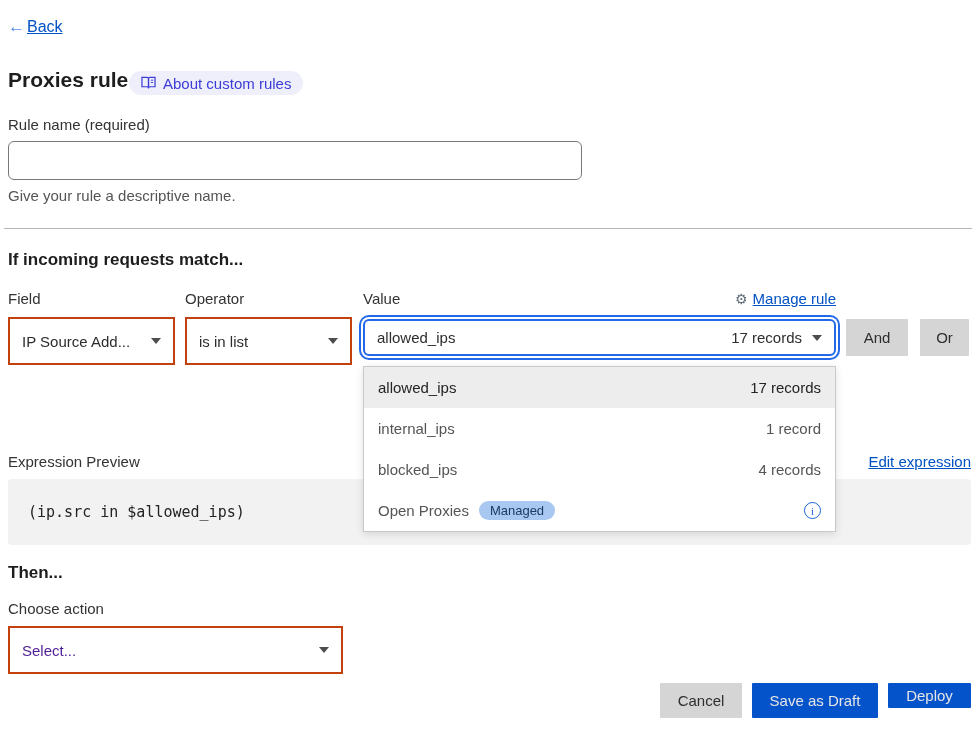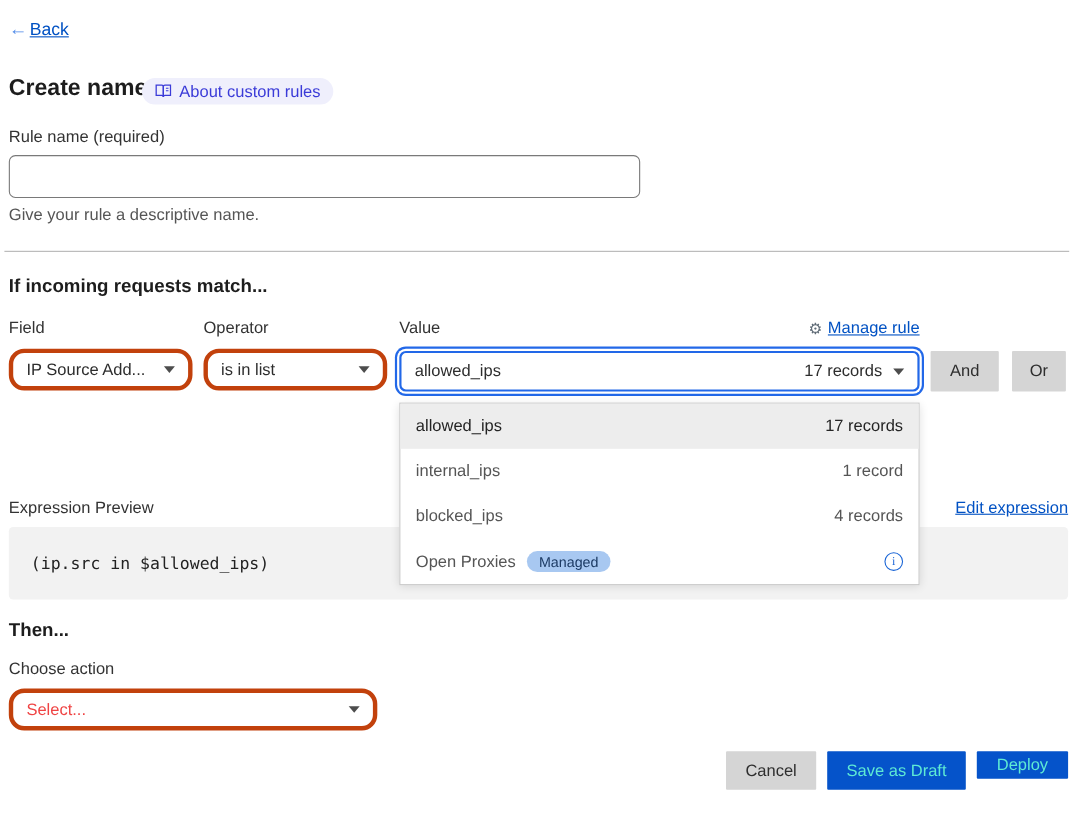--- a/index.html
+++ b/index.html
@@ -31,33 +31,33 @@
   .match-heading { top:250px; }
 
   .field-label    { left:8px;   top:290px; }
   .operator-label { left:185px; top:290px; }
   .value-label    { left:363px; top:290px; }
 
   .manage-lists { position:absolute; top:290px; right:143px; display:flex; align-items:center; gap:5px; font-size:15px; }
   .gear { color:#5f6b76; font-size:14px; text-decoration:none; }
 
   
-  .sel { position:absolute; background:#fff; border:4px solid #c2410c; border-radius:14px; height:38px;
+  .sel { position:absolute; background:#fff; border:2px solid #c2410c; border-radius:0; height:48px;
     display:flex; align-items:center; justify-content:space-between; padding:0 12px; font-size:15px; color:#2d2d2d; cursor:pointer; }
   .caret { width:0; height:0; border-left:5px solid transparent; border-right:5px solid transparent;
     border-top:6px solid #4d4d4d; flex:0 0 auto; margin-left:10px; }
   .field-select    { left:8px;   top:317px; width:167px; }
   .operator-select { left:185px; top:317px; width:167px; }
   .value-select { left:363px; top:319px; width:473px; height:37px; border:2px solid #2268e8; border-radius:6px;
     box-shadow:0 0 0 2px #fff, 0 0 0 4px #2268e8; padding:0 12px; }
   .value-select .count { margin-left:auto; color:#2d2d2d; }
 
   .btn { border:none; border-radius:1px; font-size:15px; font-family:inherit; cursor:pointer; }
   .btn-gray { background:#d5d5d5; color:#2e2e2e; }
-  .btn-blue { background:#0553ca; color:#5eead4; }
+  .btn-blue { background:#0553ca; color:#e5e5e5; }
   .and-btn { position:absolute; left:846px; top:319px; width:62px; height:37px; }
   .or-btn  { position:absolute; left:920px; top:319px; width:49px; height:37px; }
 
   
   .dropdown { position:absolute; left:363px; top:366px; width:473px; background:#fff;
     border:1px solid #c9c9c9; box-shadow:0 2px 8px rgba(0,0,0,.12); z-index:10; }
   .dd-row { height:41px; display:flex; align-items:center; justify-content:space-between;
     padding:0 14px; font-size:15px; color:#555; cursor:pointer; }
   .dd-row.selected { background:#ededed; color:#242424; }
   .dd-row .dd-count { color:inherit; }
@@ -72,39 +72,39 @@
   .expr-label { left:8px; top:453px; }
   .edit-expression { position:absolute; right:8px; top:453px; font-size:15px; }
   .code-block { position:absolute; left:8px; top:479px; width:963px; height:66px; background:#f2f2f2;
     border-radius:4px; display:flex; align-items:center; z-index:1; }
   .code { font-family:"DejaVu Sans Mono", monospace; font-size:15px; color:#232323; margin-left:20px; }
 
   
   .then-heading { top:563px; }
   .choose-action-label { left:8px; top:600px; }
   .action-select { left:8px; top:626px; width:335px; }
-  .action-select .placeholder { color:#ef4444; }
+  .action-select .placeholder { color:#4c1d95; }
 
   
   .cancel-btn { position:absolute; left:660px; top:683px; width:82px; height:35px; }
   .save-draft-btn { position:absolute; left:752px; top:683px; width:126px; height:35px; }
   .deploy-btn { position:absolute; left:888px; top:683px; width:83px; height:25px; }
 
   .book-icon svg { display:block; }
 </style>
 </head>
 <body>
 
 <div class="page">
 
   <div class="back">
     <span class="arrow">←</span><a class="link">Back</a>
   </div>
 
-  <h1 class="title">Create name</h1>
+  <h1 class="title">Proxies rule</h1>
   <div class="about-badge">
     <span class="book-icon">
       <svg width="15" height="14" viewBox="0 0 16 15" fill="none">
         <path d="M1 1.5h5.5a1.5 1.5 0 0 1 1.5 1.5v10a1.5 1.5 0 0 0-1.5-1.5H1z" stroke="#3b3bd8" stroke-width="1.3"></path>
         <path d="M15 1.5H9.5A1.5 1.5 0 0 0 8 3v10a1.5 1.5 0 0 1 1.5-1.5H15z" stroke="#3b3bd8" stroke-width="1.3"></path>
         <path d="M10.5 4.5h2.5M10.5 7h2.5" stroke="#3b3bd8" stroke-width="1"></path>
       </svg>
     </span>
     <span>About custom rules</span>
   </div>

